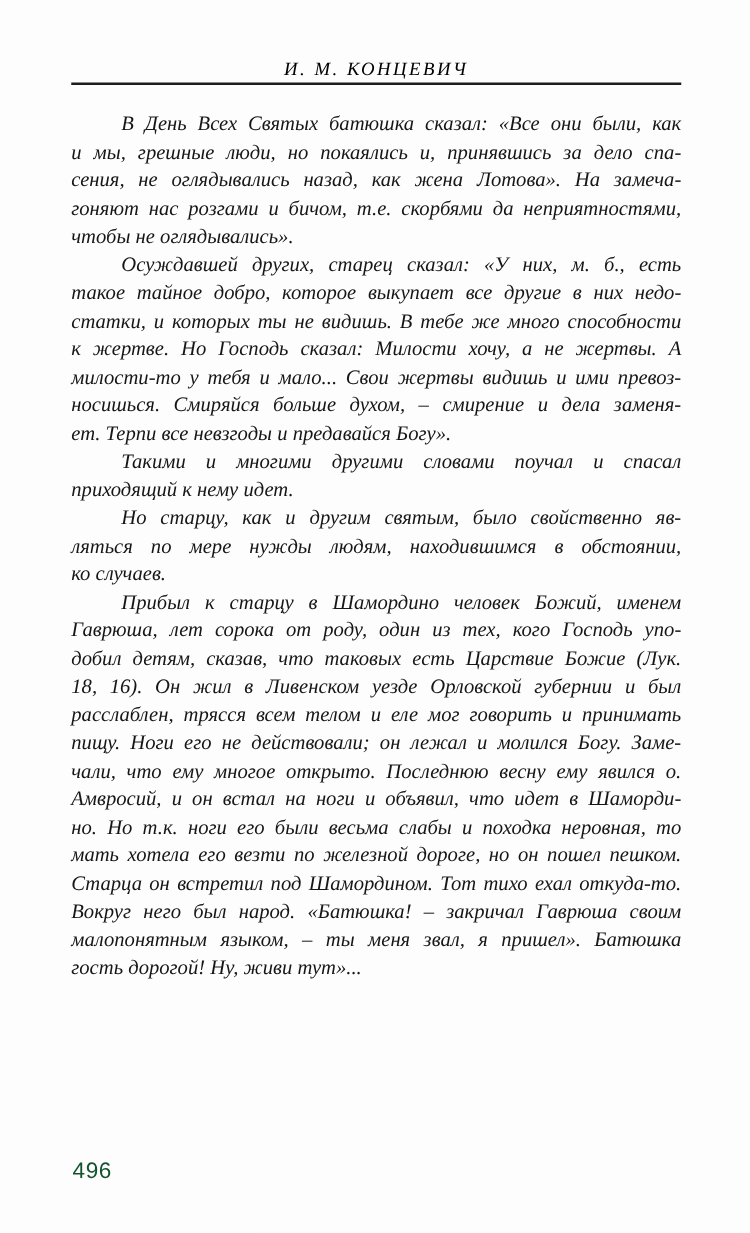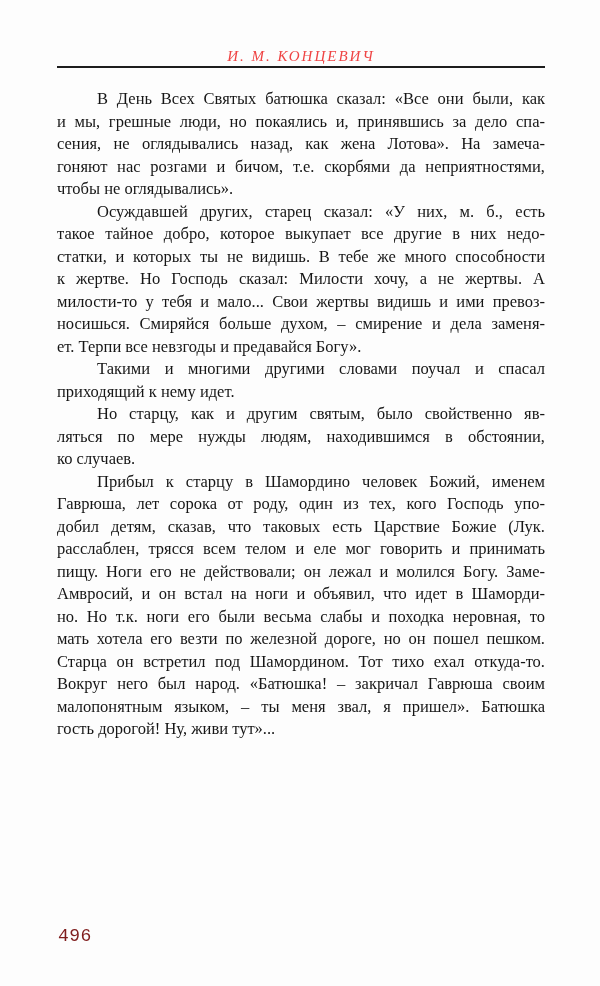--- a/index.html
+++ b/index.html
@@ -24,54 +24,55 @@
     text-align: center;
     border-bottom: 2px solid #1d1d1d;
     padding-bottom: 1px;
   }
   .header-title {
     display: inline-block;
     font-style: italic;
     font-size: 15px;
     line-height: 18px;
     letter-spacing: 2px;
-    color: #ef4444;
+    color: #000000;
     white-space: nowrap;
   }
   .body-text {
     position: absolute;
     left: 57px;
     top: 88px;
     width: 488px;
     font-size: 16.5px;
     line-height: 22.5px;
   }
   .para {
     margin: 0;
     padding: 0;
+    font-style: italic;
   }
   .line {
     text-align: justify;
     text-align-last: justify;
     height: 22.5px;
     overflow: visible;
   }
   .line.first {
     text-indent: 40px;
   }
   .line.last {
     text-align-last: left;
   }
   .page-number {
     position: absolute;
     left: 58px;
     top: 926px;
-    font-family: Liberation Mono, monospace;
+    font-family: Liberation Sans, sans-serif;
     font-size: 18px;
-    color: #7f1d1d;
+    color: #14532d;
     letter-spacing: 0.5px;
   }
 </style>
 </head>
 <body>
 
 <div class="page">
 
   <div class="header">
     <span class="header-title">И. М. КОНЦЕВИЧ</span>
@@ -105,22 +106,24 @@
     <div class="para">
       <div class="line first">Но старцу, как и другим святым, было свойственно яв-</div>
       <div class="line">ляться по мере нужды людям, находившимся в обстоянии,</div>
       <div class="line last">ко случаев.</div>
     </div>
 
     <div class="para">
       <div class="line first">Прибыл к старцу в Шамордино человек Божий, именем</div>
       <div class="line">Гаврюша, лет сорока от роду, один из тех, кого Господь упо-</div>
       <div class="line">добил детям, сказав, что таковых есть Царствие Божие (Лук.</div>
+      <div class="line">18, 16). Он жил в Ливенском уезде Орловской губернии и был</div>
       <div class="line">расслаблен, трясся всем телом и еле мог говорить и принимать</div>
       <div class="line">пищу. Ноги его не действовали; он лежал и молился Богу. Заме-</div>
+      <div class="line">чали, что ему многое открыто. Последнюю весну ему явился о.</div>
       <div class="line">Амвросий, и он встал на ноги и объявил, что идет в Шаморди-</div>
       <div class="line">но. Но т.к. ноги его были весьма слабы и походка неровная, то</div>
       <div class="line">мать хотела его везти по железной дороге, но он пошел пешком.</div>
       <div class="line">Старца он встретил под Шамордином. Тот тихо ехал откуда-то.</div>
       <div class="line">Вокруг него был народ. «Батюшка! – закричал Гаврюша своим</div>
       <div class="line">малопонятным языком, – ты меня звал, я пришел». Батюшка</div>
       <div class="line last">гость дорогой! Ну, живи тут»...</div>
     </div>
 
 

